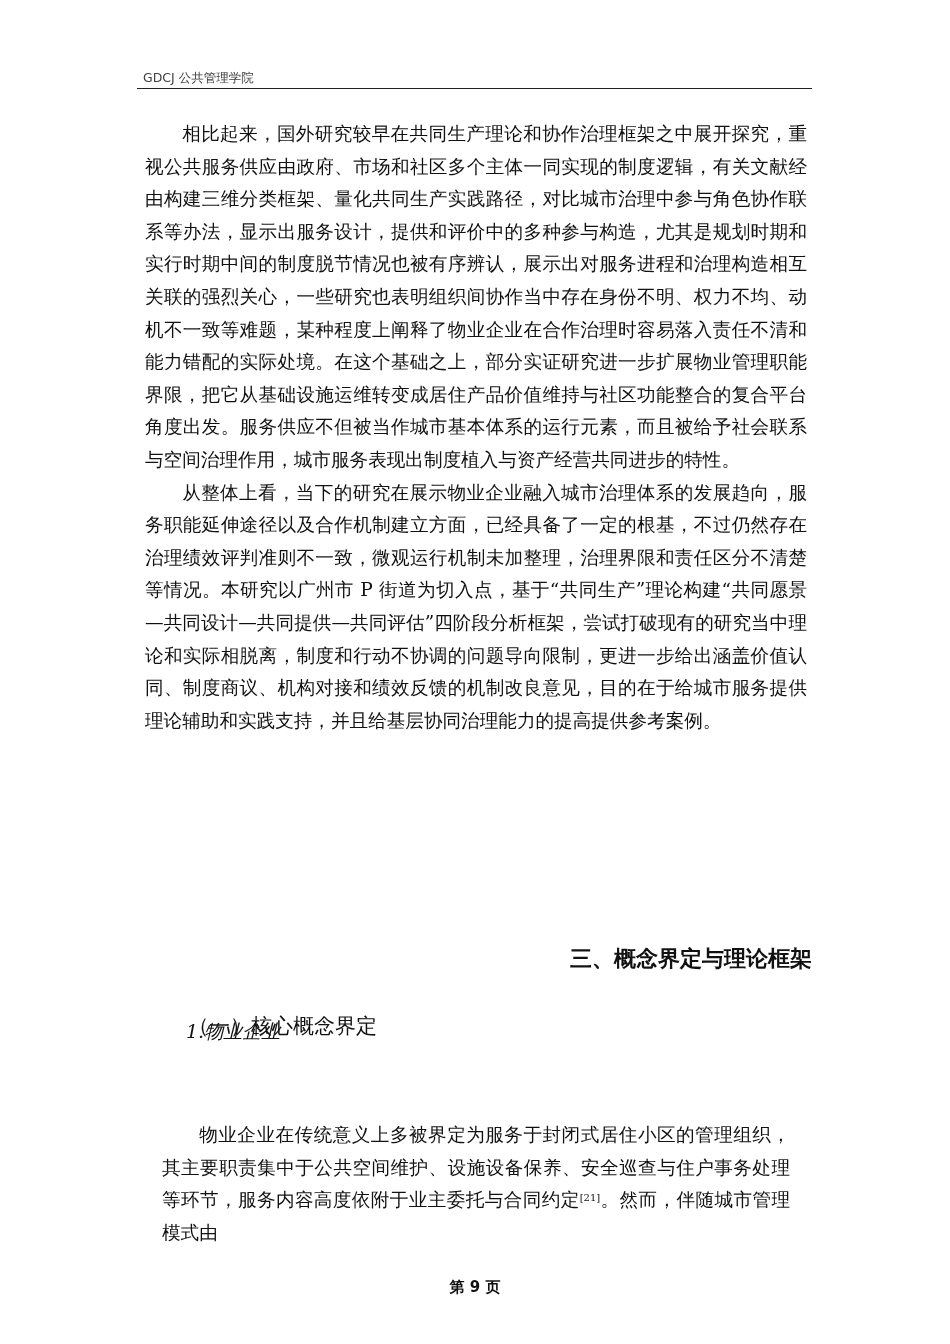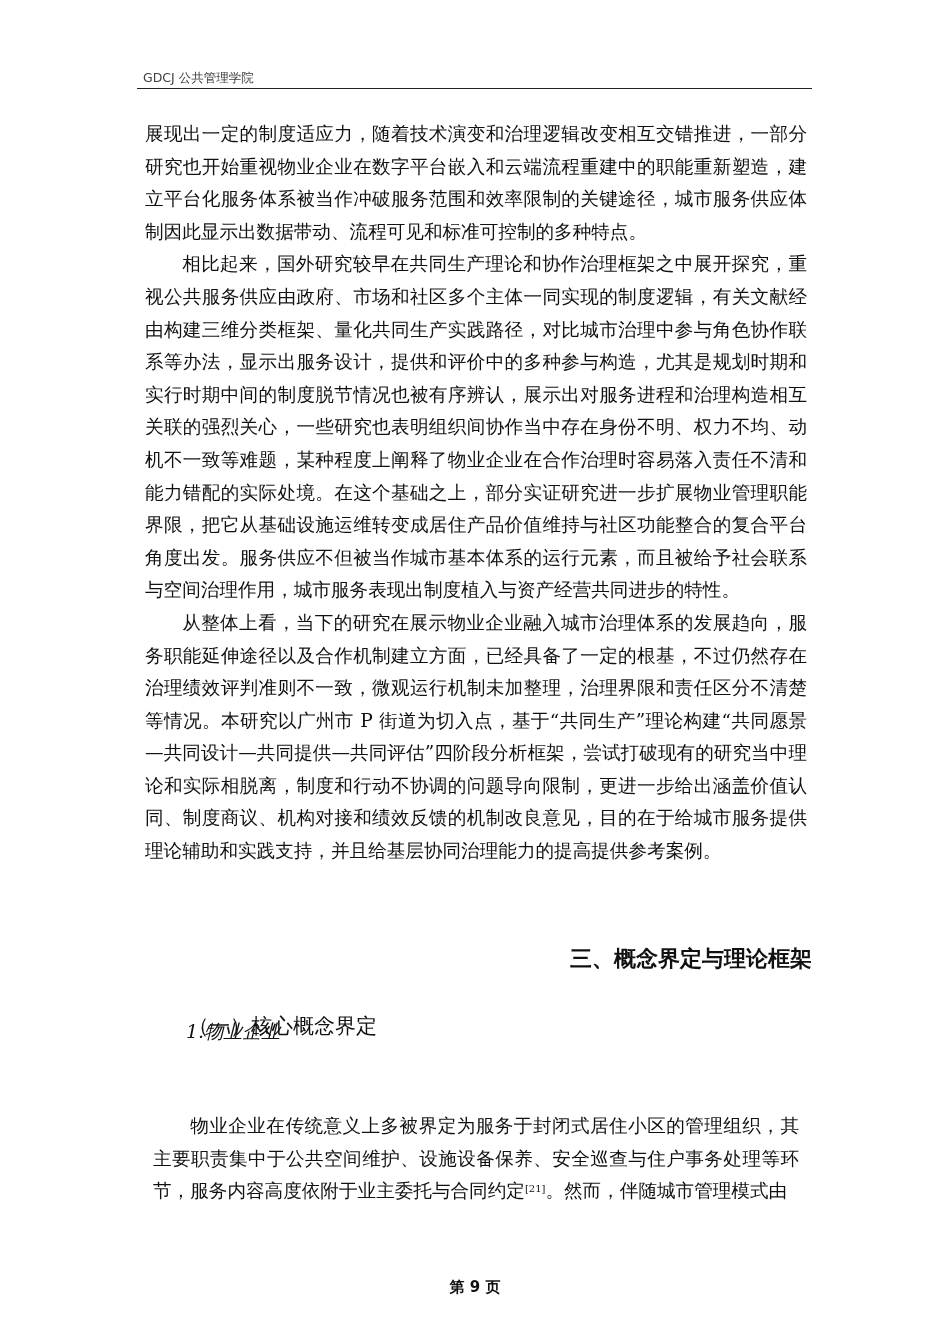--- a/index.html
+++ b/index.html
@@ -15,35 +15,34 @@
                font-size: 18.6px; line-height: 32.6px; text-align: justify; }
   .body-text p { margin: 0; }
   .indent { text-indent: 2em; }
   .h1 { position: absolute; left: 137px; width: 675px; top: 944px; text-align: right;
         font-family: "DejaVu Sans", "Liberation Sans", sans-serif; font-weight: bold; font-size: 22px; }
   .h2 { position: absolute; left: 188px; top: 1012px;
         font-family: "DejaVu Sans", "Liberation Sans", sans-serif; font-size: 21px; }
   .h3 { position: absolute; left: 186px; top: 1019px; font-size: 19px; font-style: italic; }
   .body2 { position: absolute; left: 145px; top: 1102px; width: 662px;
            font-size: 18.6px; line-height: 32.6px; text-align: justify; }
-  .body2 p { margin: 8px; }
+  .body2 p { margin: 17px; }
   sup { font-size: 10px; vertical-align: top; position: relative; top: -2px; }
   .footer { position: absolute; left: 0; width: 950px; top: 1242px; text-align: center;
             font-family: "DejaVu Sans", "Liberation Sans", sans-serif; font-weight: bold; font-size: 15px; margin-top: 36px; }
 </style>
 </head>
 <body>
 
 <div class="header">
   <span class="left">GDCJ 公共管理学院</span>
 </div>
 <div class="header-rule"></div>
 
 <div class="body-text">
-  <p>展现出一定的制度适应力，随着技术演变和治理逻辑改变相互交错推进，一部分研究也开始重视物业企业在数字平台嵌入和云端流程重建中的职能重新塑造，建立平台化服务体系被当作冲破服务范围和效率限制的关键途径，城市服务供应体制因此显示出数据带动、流程可见和标准可控制的多种特点。</p>
   <p class="indent">相比起来，国外研究较早在共同生产理论和协作治理框架之中展开探究，重视公共服务供应由政府、市场和社区多个主体一同实现的制度逻辑，有关文献经由构建三维分类框架、量化共同生产实践路径，对比城市治理中参与角色协作联系等办法，显示出服务设计，提供和评价中的多种参与构造，尤其是规划时期和实行时期中间的制度脱节情况也被有序辨认，展示出对服务进程和治理构造相互关联的强烈关心，一些研究也表明组织间协作当中存在身份不明、权力不均、动机不一致等难题，某种程度上阐释了物业企业在合作治理时容易落入责任不清和能力错配的实际处境。在这个基础之上，部分实证研究进一步扩展物业管理职能界限，把它从基础设施运维转变成居住产品价值维持与社区功能整合的复合平台角度出发。服务供应不但被当作城市基本体系的运行元素，而且被给予社会联系与空间治理作用，城市服务表现出制度植入与资产经营共同进步的特性。</p>
   <p class="indent">从整体上看，当下的研究在展示物业企业融入城市治理体系的发展趋向，服务职能延伸途径以及合作机制建立方面，已经具备了一定的根基，不过仍然存在治理绩效评判准则不一致，微观运行机制未加整理，治理界限和责任区分不清楚等情况。本研究以广州市 P 街道为切入点，基于“共同生产”理论构建“共同愿景—共同设计—共同提供—共同评估”四阶段分析框架，尝试打破现有的研究当中理论和实际相脱离，制度和行动不协调的问题导向限制，更进一步给出涵盖价值认同、制度商议、机构对接和绩效反馈的机制改良意见，目的在于给城市服务提供理论辅助和实践支持，并且给基层协同治理能力的提高提供参考案例。</p>
 </div>
 
 <div class="h1">三、概念界定与理论框架</div>
 <div class="h2">（一）核心概念界定</div>
 <div class="h3">1.物业企业</div>
 
 <div class="body2">
   <p class="indent"><span>物业企业在传统意义上多被界定为服务于封闭式居住小区的管理组织，其主要职责集中于公共空间维护、设施设备保养、安全巡查与住户事务处理等环节，服务内容高度依附于业主委托与合同约定</span><sup>[21]</sup><span>。然而，伴随城市管理模式由</span></p>

